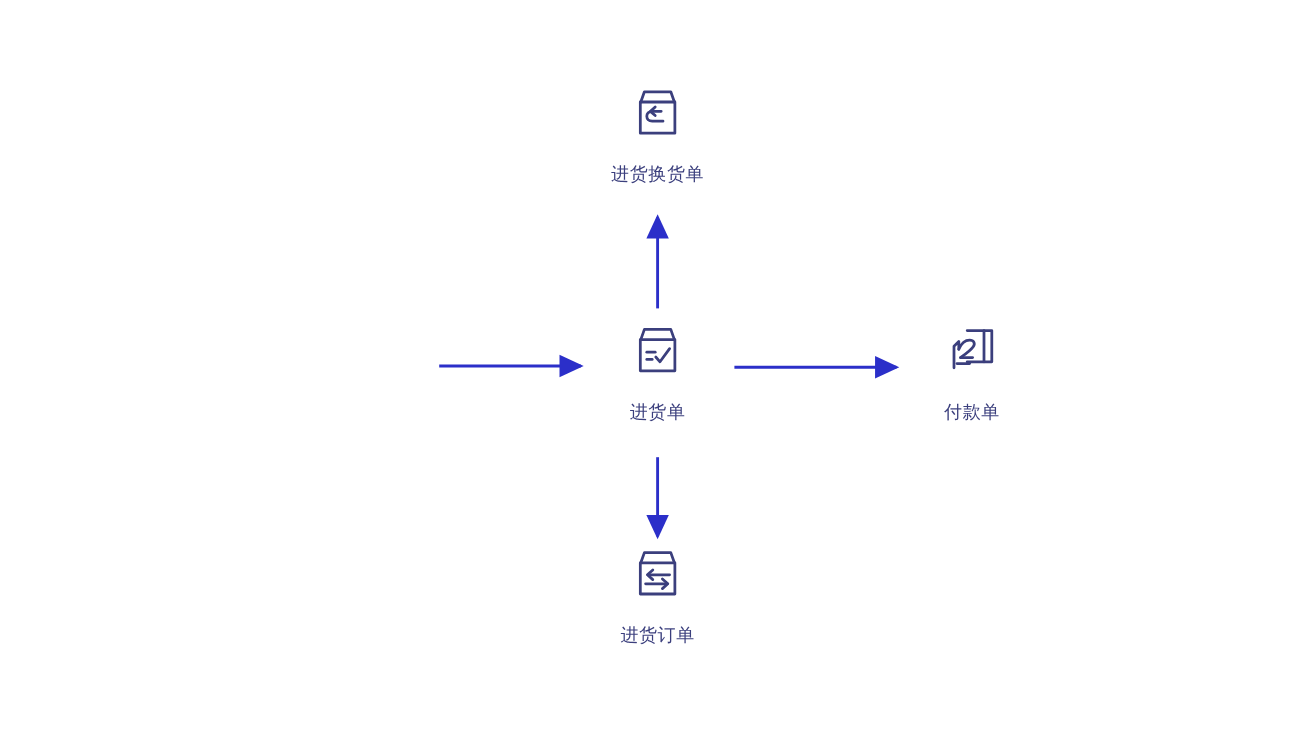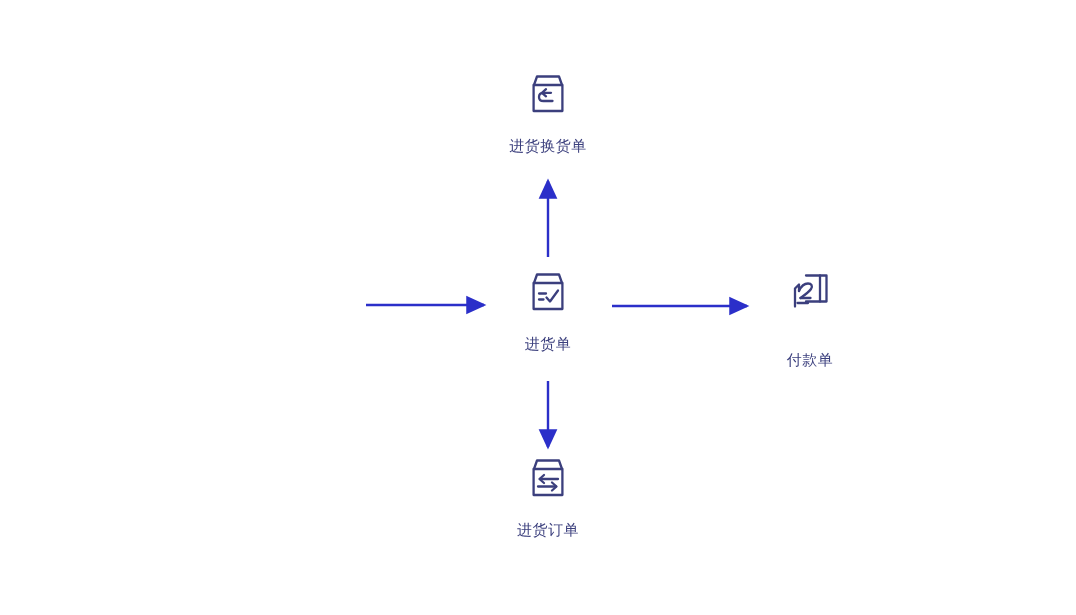--- a/index.html
+++ b/index.html
@@ -38,21 +38,21 @@
     line-height: 1;
     letter-spacing: 0.5px;
     color: #3b3f7d;
     white-space: nowrap;
     text-align: center;
   }
   
   #node-purchase-return { left: 468px; top: 70px; }
   #node-purchase-order  { left: 218px; top: 268px; }
   #node-purchase-receipt{ left: 468px; top: 268px; }
-  #node-payment-voucher { left: 730px; top: 268px; gap: 16px; }
+  #node-payment-voucher { left: 730px; top: 268px; }
   #node-purchase-exchange { left: 468px; top: 454px; }
 
   .edge-layer {
     position: absolute;
     inset: 0;
     pointer-events: none;
   }
 </style>
 </head>
 <body>

